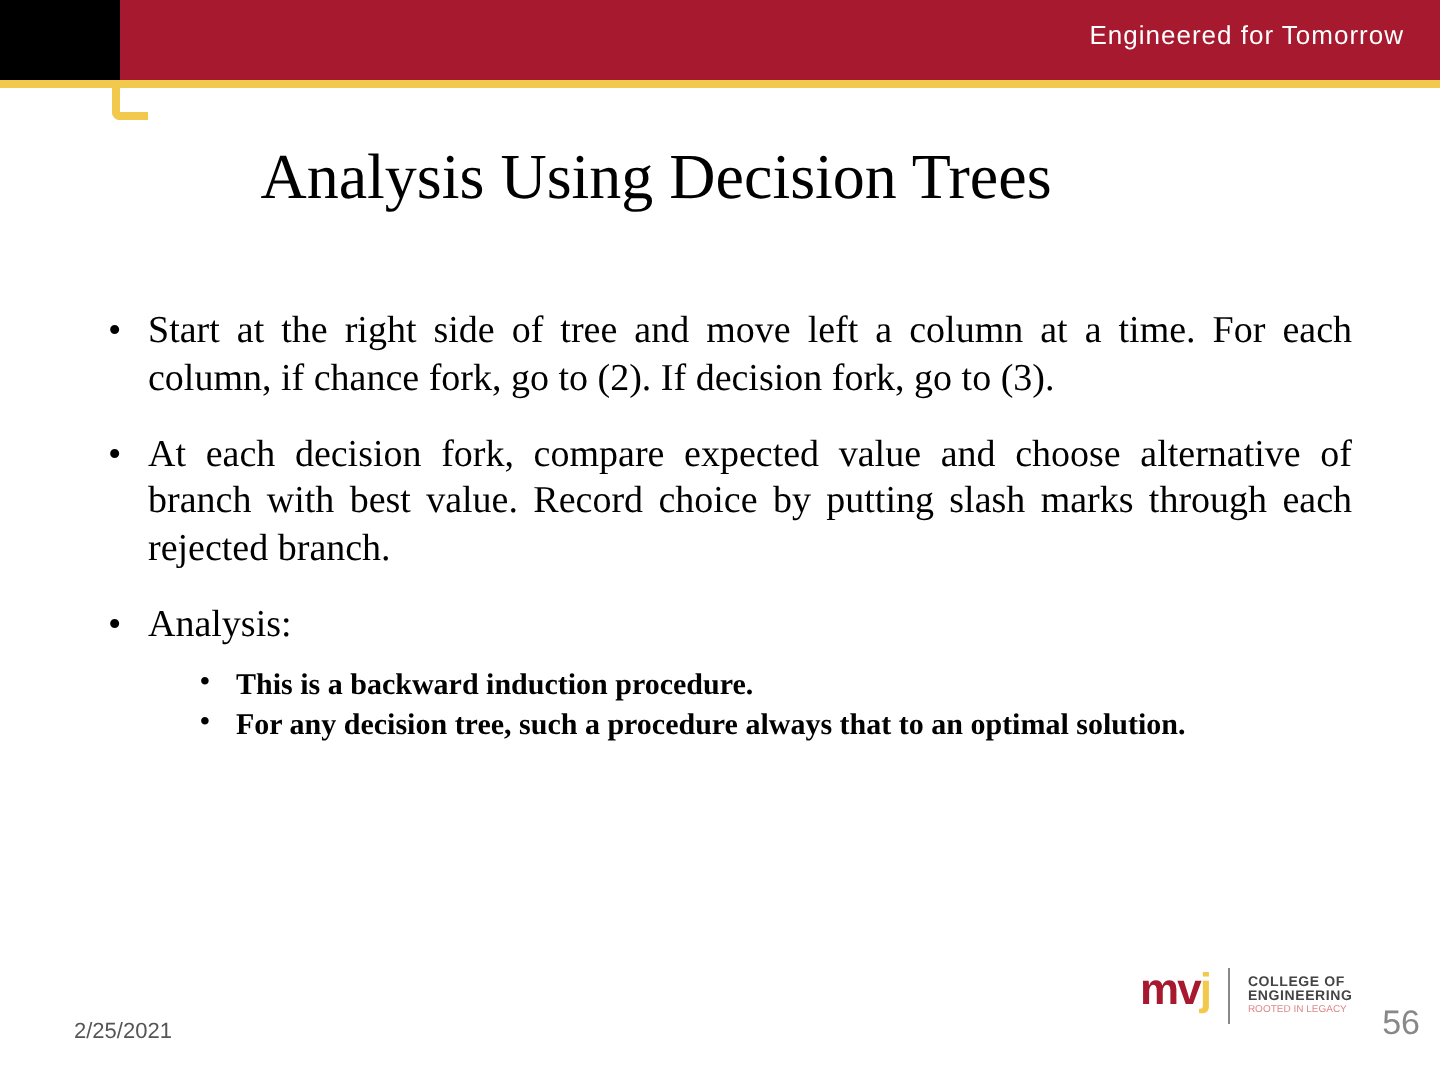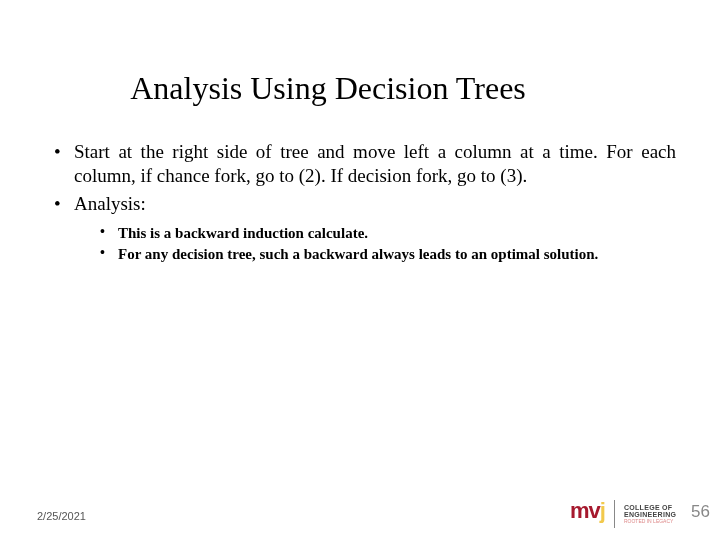--- a/index.html
+++ b/index.html
@@ -10,56 +10,64 @@
   .header-red { position: absolute; top: 0; left: 0; width: 720px; height: 40px; background: #a6192e; }
   .header-black-left { position: absolute; top: 0; left: 0; width: 60px; height: 40px; background: #000; }
   .header-yellow-line { position: absolute; top: 40px; left: 0; width: 720px; height: 4px; background: #f2c94c; }
   .header-yellow-hook { position: absolute; top: 44px; left: 56px; width: 18px; height: 16px; border-left: 4px solid #f2c94c; border-bottom: 4px solid #f2c94c; border-bottom-left-radius: 4px; }
   .tagline { position: absolute; top: 10px; right: 18px; color: #fff; font-family: Arial, Helvetica, sans-serif; font-size: 13px; letter-spacing: 0.5px; }
 
   .title { position: absolute; top: 70px; left: 0; width: 656px; text-align: center; font-size: 32px; font-weight: 400; }
 
   .body { position: absolute; top: 140px; left: 48px; width: 628px; font-size: 19px; line-height: 1.25; }
   ul.main { list-style: none; padding-left: 0; }
-  ul.main > li { position: relative; padding-left: 26px; margin-bottom: 4px; text-align: justify; text-justify: inter-word; }
+  ul.main > li { position: relative; padding-left: 26px; margin-bottom: 4px; text-align: justify; text-justify: inter-word; margin-top: 14px; }
   ul.main > li::before { content: "•"; position: absolute; left: 6px; top: 0; font-size: 19px; }
 
   ul.sub { list-style: none; padding-left: 14px; margin-top: 8px; }
   ul.sub > li { position: relative; padding-left: 30px; font-size: 15px; font-weight: bold; line-height: 1.35; }
   ul.sub > li::before { content: "•"; position: absolute; left: 12px; top: 0; font-size: 14px; font-weight: bold; }
 
   .footer-date { position: absolute; bottom: 18px; left: 37px; font-family: Arial, Helvetica, sans-serif; font-size: 11px; color: #555; }
   .footer-pagenum { position: absolute; bottom: 18px; right: 10px; font-family: Arial, Helvetica, sans-serif; font-size: 17px; color: #888; }
 
-  .logo { position: absolute; bottom: 8px; right: 30px; width: 120px; height: 34px; }
+  .logo { position: absolute; bottom: 24px; right: 30px; width: 120px; height: 34px; }
   .logo-mvj { font-family: Arial, Helvetica, sans-serif; font-size: 22px; font-weight: bold; letter-spacing: -1px; }
   .logo-mvj .m { color: #a6192e; }
   .logo-mvj .v { color: #a6192e; }
   .logo-mvj .j { color: #f2c94c; }
   .logo-divider { display: inline-block; width: 1px; height: 28px; background: #888; margin: 0 5px; vertical-align: middle; }
   .logo-right { display: inline-block; vertical-align: middle; font-family: Arial, Helvetica, sans-serif; }
   .logo-coe { font-size: 7px; font-weight: bold; color: #444; line-height: 1; letter-spacing: 0.3px; }
   .logo-tag { font-size: 5px; color: #d88; line-height: 1.2; }
 </style>
 </head>
 <body>
 
 <div class="slide">
 
+  <div class="header-bar">
+    <div class="header-red"></div>
+    <div class="header-black-left"></div>
+    <div class="header-yellow-line"></div>
+    <div class="header-yellow-hook"></div>
+    <div class="tagline">Engineered for Tomorrow</div>
+  </div>
 
   <div class="title">Analysis Using Decision Trees</div>
 
   <div class="body">
     <ul class="main">
       <li>Start at the right side of tree and move left a column at a time. For each column, if chance fork, go to (2).  If decision fork, go to (3).</li>
+      <li>At each decision fork, compare expected value and choose alternative of branch with best value.  Record choice by putting slash marks through each rejected branch.</li>
       <li>
         <span>Analysis:</span>
         <ul class="sub">
-          <li>This is a backward induction calculate.</li>
-          <li>For any decision tree, such a backward always leads to an optimal solution.</li>
+          <li>This is a backward induction procedure.</li>
+          <li>For any decision tree, such a procedure always that to an optimal solution.</li>
         </ul>
       </li>
     </ul>
   </div>
 
   <div class="footer-date">2/25/2021</div>
 
   <div class="logo">
     <span class="logo-mvj"><span class="m">m</span><span class="v">v</span><span class="j">j</span></span>
     <span class="logo-divider"></span>

